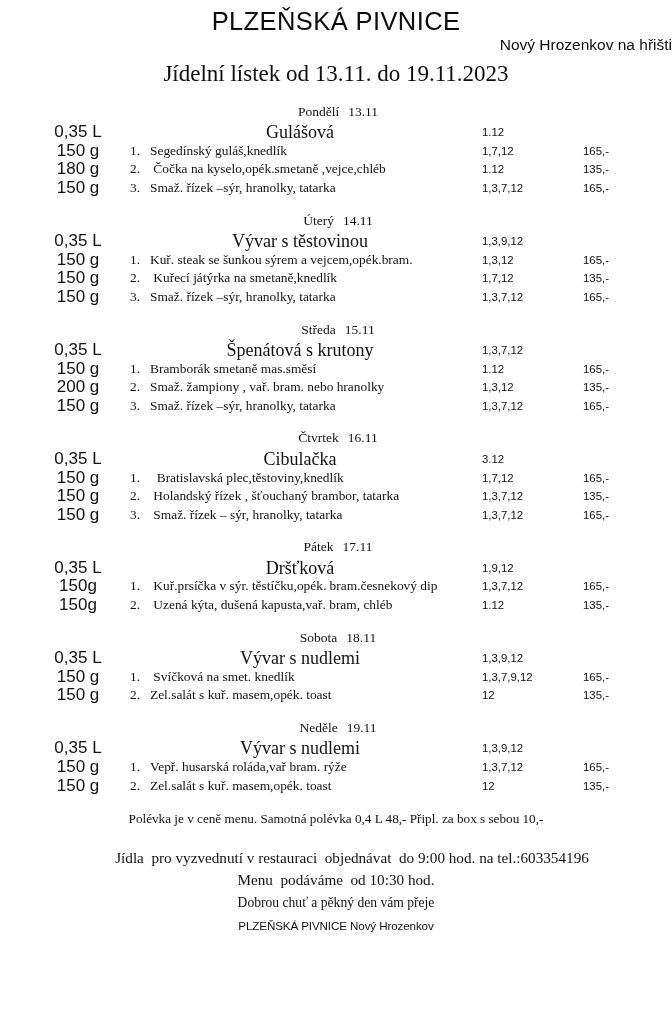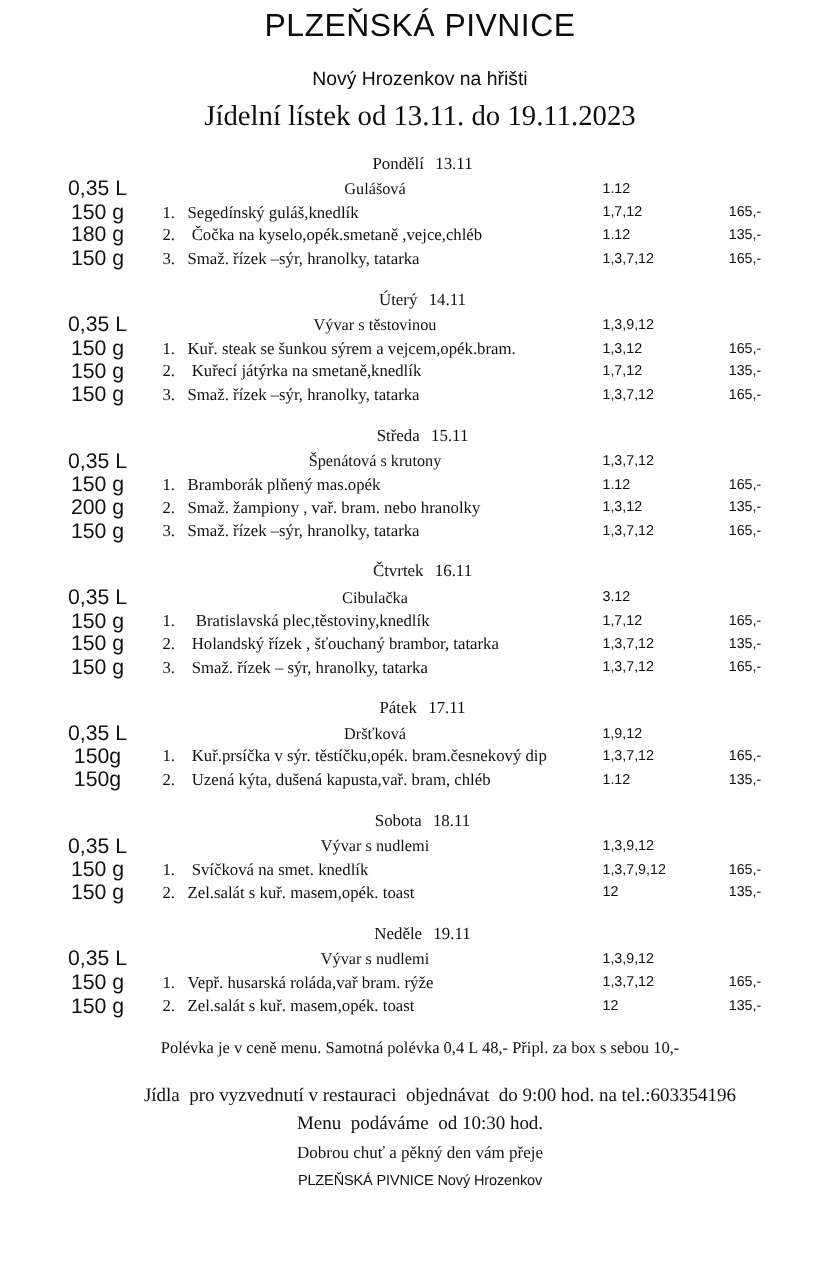--- a/index.html
+++ b/index.html
@@ -37,22 +37,23 @@
     letter-spacing: 0.4px;
     line-height: 1.12;
     margin: 0;
     color: #0d0d0d;
   }
   .brand-subtitle {
     font-family: "Liberation Sans", sans-serif;
     font-size: 15.5px;
     font-weight: 400;
     line-height: 1.15;
-    margin: 19px 0 0 0;
+    margin: 0 0 0 0;
     color: #0d0d0d;
+    text-align: right;
   }
   .menu-period {
     font-family: "Liberation Serif", serif;
     font-size: 23px;
     font-weight: 400;
     line-height: 1.15;
     margin: 8px 0 0 0;
     color: #0d0d0d;
   }
 
@@ -121,21 +122,21 @@
     white-space: pre;
   }
 
   
   .row.soup .col-soup {
     position: absolute;
     left: 130px;
     width: 340px;
     top: 0;
     text-align: center;
-    font-size: 13px;
+    font-size: 18px;
     line-height: 18.6px;
     white-space: pre;
   }
 
   
   .footer {
     margin-top: 10px;
     text-align: center;
   }
   .footer-note {
@@ -239,21 +240,21 @@
       <div class="day-block">
         <div class="day-heading"><span class="day-name">Středa</span><span class="day-date">15.11</span></div>
         <div class="row soup">
           <div class="col-qty">0,35 L</div>
           <div class="col-soup">Špenátová s krutony</div>
           <div class="col-allergen">1,3,7,12</div>
           <div class="col-price"></div>
         </div>
         <div class="row">
           <div class="col-qty">150 g</div>
-          <div class="col-dish"><span class="num">1.</span><span>Bramborák plňený mas.opék</span></div>
+          <div class="col-dish"><span class="num">1.</span><span>Bramborák smetaně mas.směsí</span></div>
           <div class="col-allergen">1.12</div>
           <div class="col-price">165,-</div>
         </div>
         <div class="row">
           <div class="col-qty">200 g</div>
           <div class="col-dish"><span class="num">2.</span><span>Smaž. žampiony , vař. bram. nebo hranolky</span></div>
           <div class="col-allergen">1,3,12</div>
           <div class="col-price">135,-</div>
         </div>
         <div class="row">

